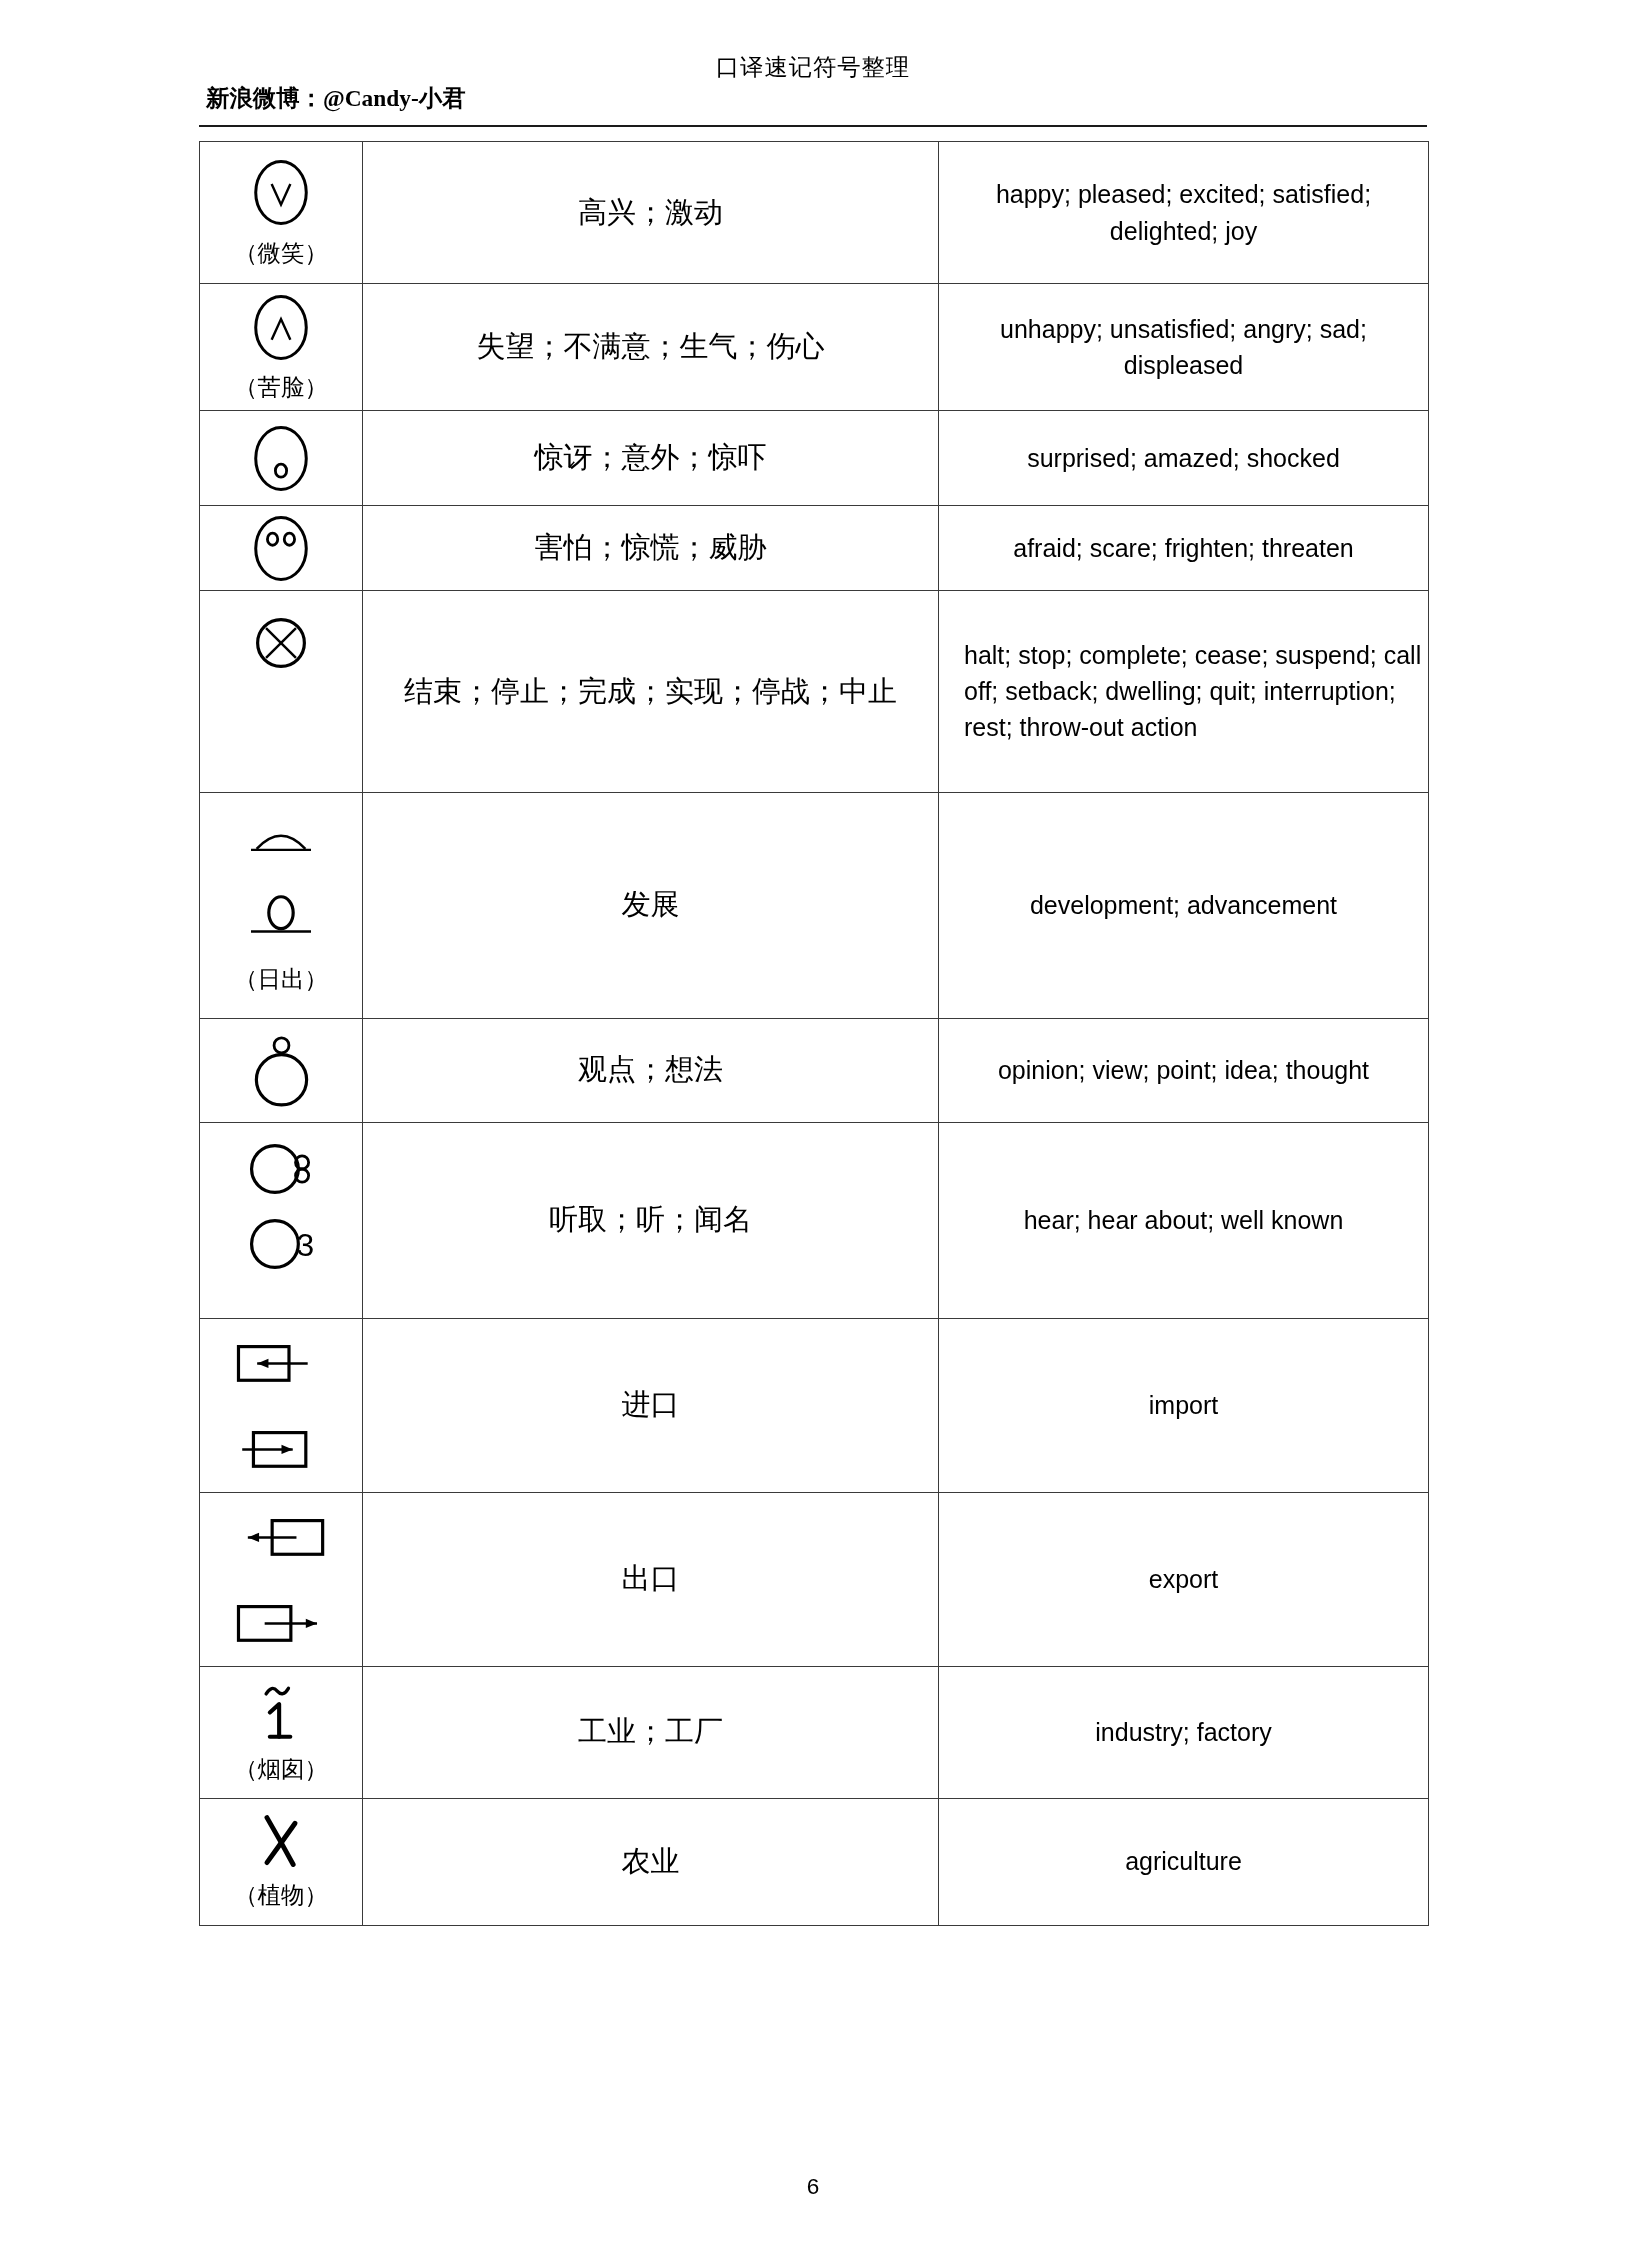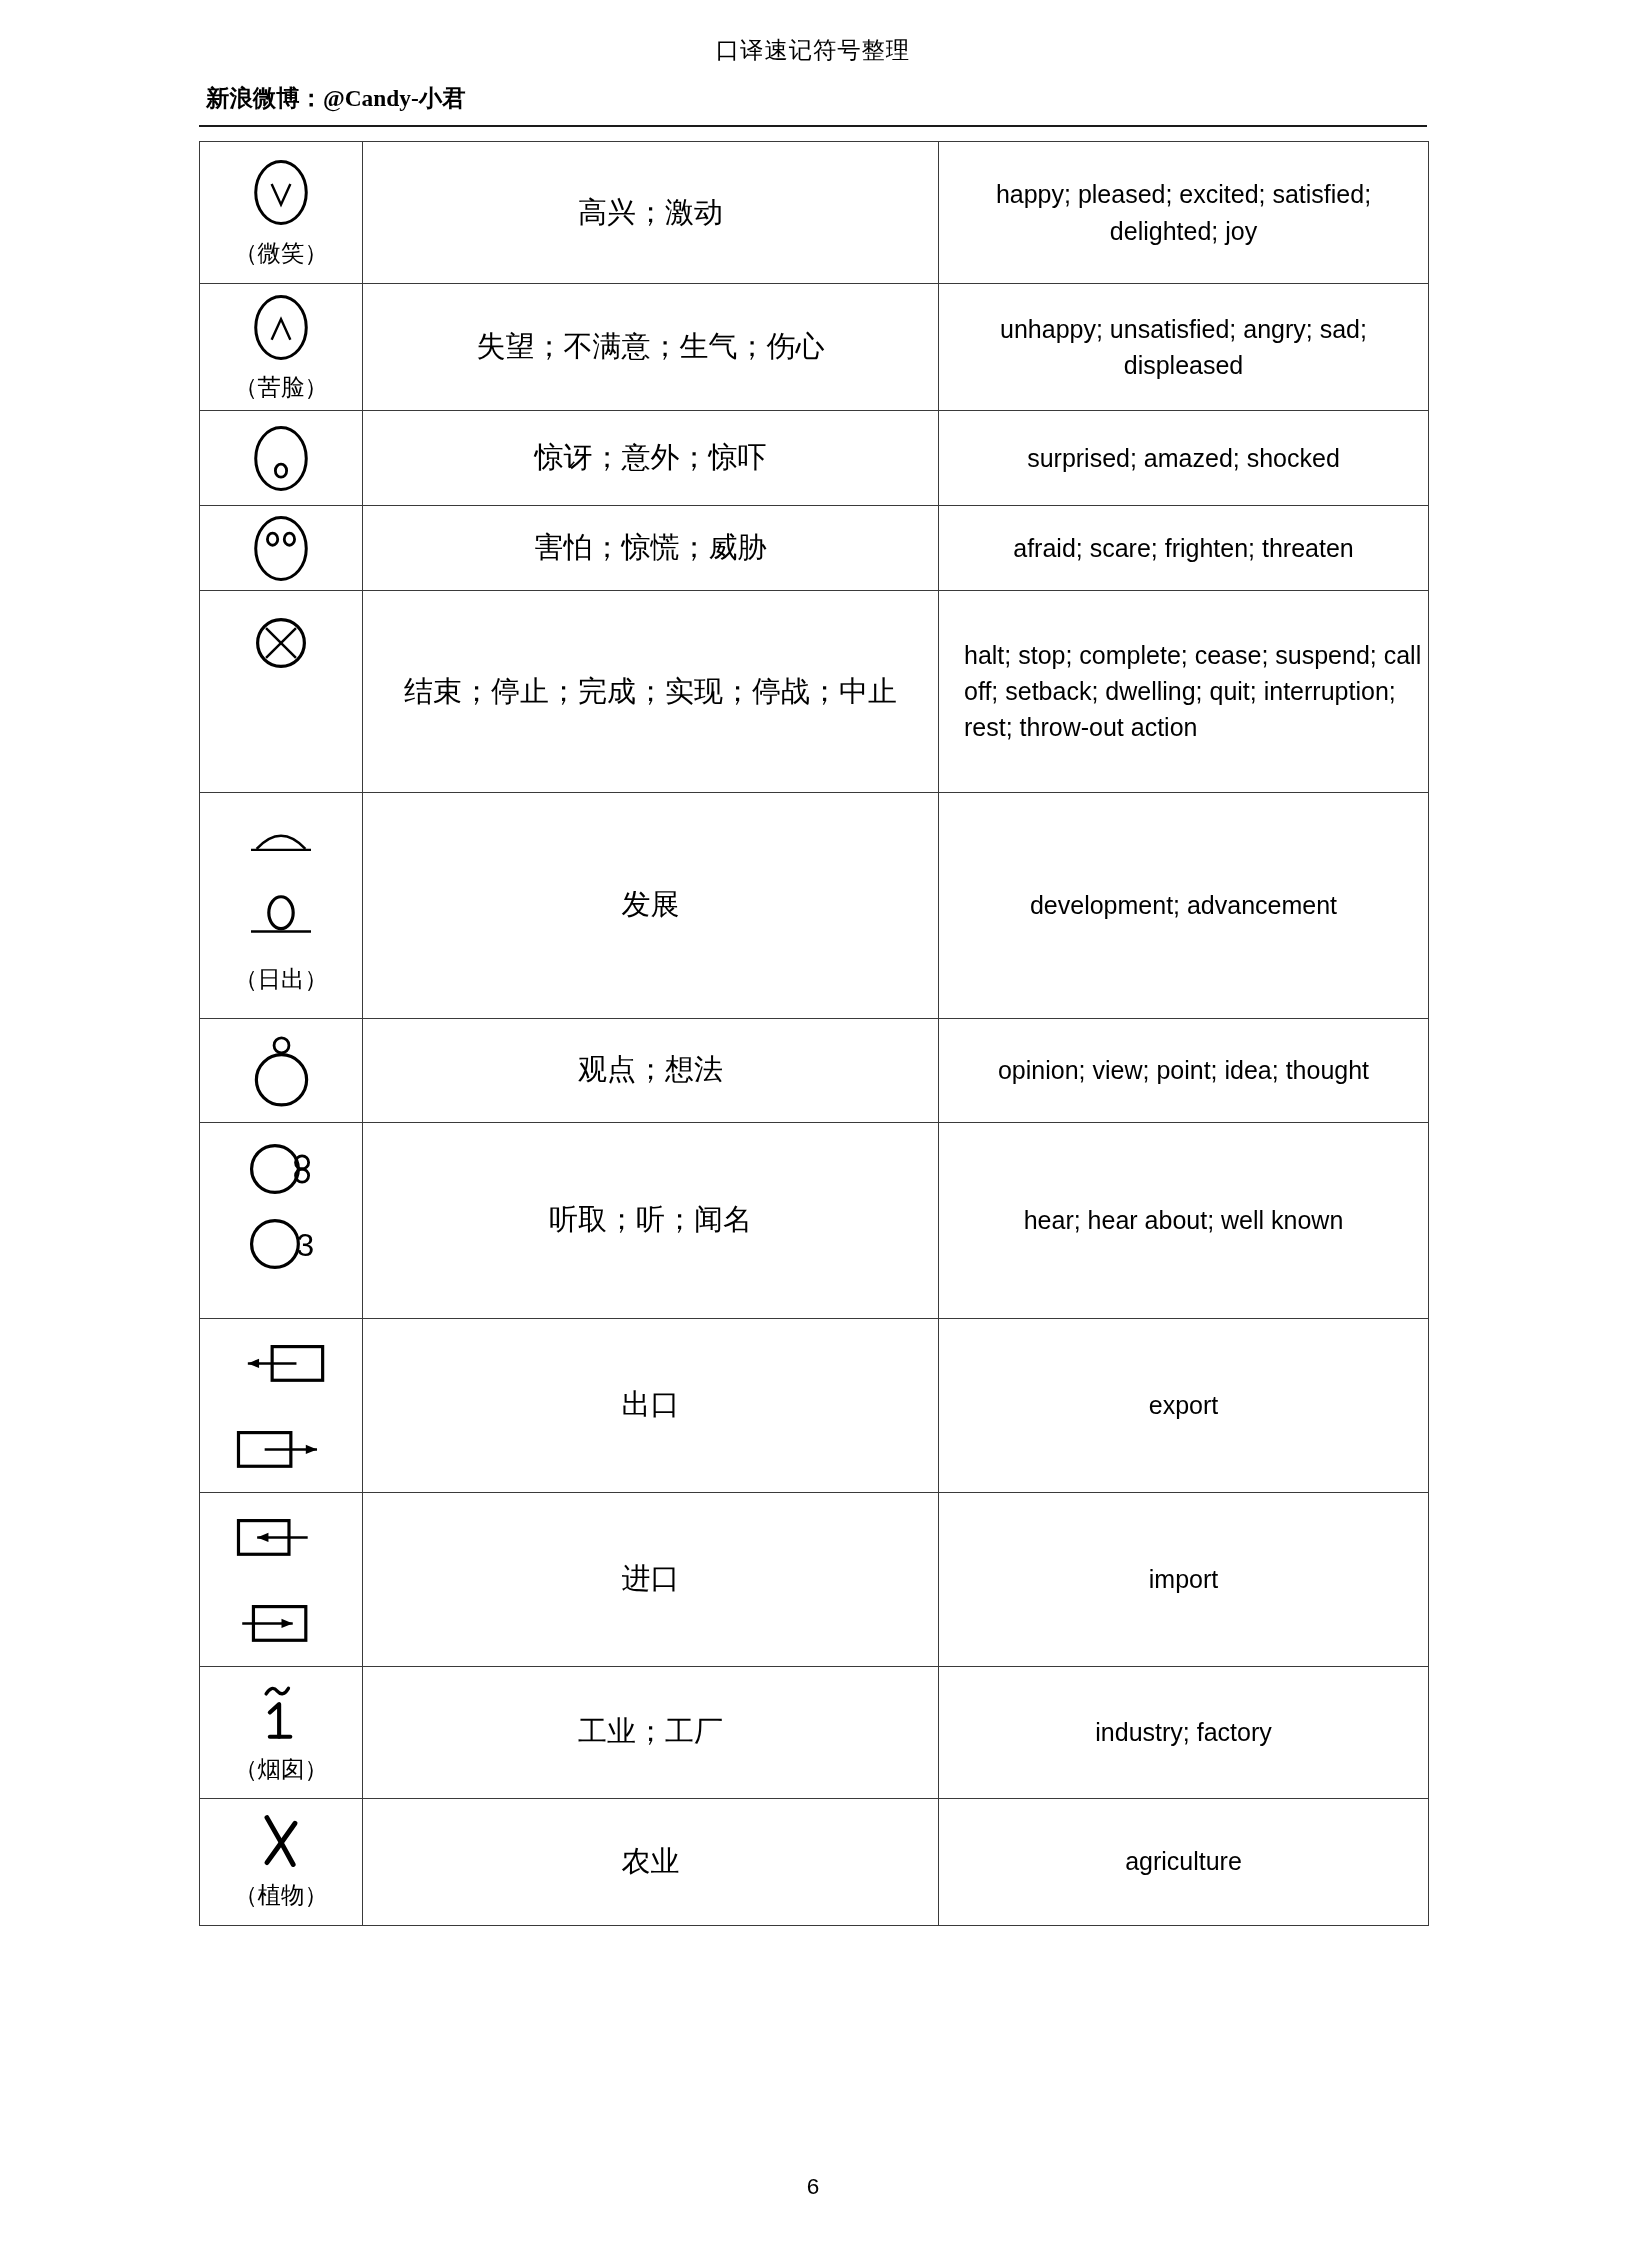--- a/index.html
+++ b/index.html
@@ -26,21 +26,21 @@
 
   
   .header {
     position: relative;
     height: 86px;
   }
   .header-title {
     position: absolute;
     left: 0;
     right: 0;
-    top: 34px;
+    top: 51px;
     text-align: center;
     font-size: 23.4px;
     font-family: "Liberation Serif", "DejaVu Serif", serif;
     letter-spacing: 0.9px;
   }
   .header-handle {
     position: absolute;
     left: 206px;
     top: 82px;
     font-size: 23.4px;
@@ -268,55 +268,55 @@
           </span>
         </td>
         <td class="cell-zh">听取；听；闻名</td>
         <td class="cell-en">hear; hear about; well known</td>
       </tr>
 
       <tr>
         <td class="cell-sym" style="height:173px">
           <span class="glyph-box stack" style="gap:37px">
             <svg width="101" height="49" viewBox="0 0 108 52">
+              <rect x="8" y="9" width="54" height="36" fill="none" stroke="#000" stroke-width="3.4"></rect>
+              <line x1="82" y1="27" x2="28" y2="27" stroke="#000" stroke-width="2.6"></line>
+              <path d="M28 27 L40 22 L40 32 Z" fill="#000"></path>
+            </svg>
+            <svg width="101" height="49" viewBox="0 0 108 52">
+              <rect x="24" y="9" width="56" height="36" fill="none" stroke="#000" stroke-width="3.4"></rect>
+              <line x1="12" y1="27" x2="66" y2="27" stroke="#000" stroke-width="2.6"></line>
+              <path d="M66 27 L54 22 L54 32 Z" fill="#000"></path>
+            </svg>
+          </span>
+        </td>
+        <td class="cell-zh">进口</td>
+        <td class="cell-en">import</td>
+      </tr>
+
+      <tr>
+        <td class="cell-sym" style="height:173px">
+          <span class="glyph-box stack" style="gap:37px">
+            <svg width="101" height="49" viewBox="0 0 108 52">
               <rect x="44" y="9" width="54" height="36" fill="none" stroke="#000" stroke-width="3.4"></rect>
               <line x1="70" y1="27" x2="18" y2="27" stroke="#000" stroke-width="2.6"></line>
               <path d="M18 27 L30 22 L30 32 Z" fill="#000"></path>
             </svg>
             <svg width="101" height="49" viewBox="0 0 108 52">
               <rect x="8" y="9" width="56" height="36" fill="none" stroke="#000" stroke-width="3.4"></rect>
               <line x1="36" y1="27" x2="92" y2="27" stroke="#000" stroke-width="2.6"></line>
               <path d="M92 27 L80 22 L80 32 Z" fill="#000"></path>
             </svg>
           </span>
         </td>
         <td class="cell-zh">出口</td>
         <td class="cell-en">export</td>
       </tr>
 
       <tr>
-        <td class="cell-sym" style="height:173px">
-          <span class="glyph-box stack" style="gap:37px">
-            <svg width="101" height="49" viewBox="0 0 108 52">
-              <rect x="8" y="9" width="54" height="36" fill="none" stroke="#000" stroke-width="3.4"></rect>
-              <line x1="82" y1="27" x2="28" y2="27" stroke="#000" stroke-width="2.6"></line>
-              <path d="M28 27 L40 22 L40 32 Z" fill="#000"></path>
-            </svg>
-            <svg width="101" height="49" viewBox="0 0 108 52">
-              <rect x="24" y="9" width="56" height="36" fill="none" stroke="#000" stroke-width="3.4"></rect>
-              <line x1="12" y1="27" x2="66" y2="27" stroke="#000" stroke-width="2.6"></line>
-              <path d="M66 27 L54 22 L54 32 Z" fill="#000"></path>
-            </svg>
-          </span>
-        </td>
-        <td class="cell-zh">进口</td>
-        <td class="cell-en">import</td>
-      </tr>
-
-      <tr>
         <td class="cell-sym" style="height:131px">
           <span class="glyph-box">
             <svg width="60" height="67" viewBox="0 0 64 72">
               <path d="M16 16 q6 -10 12 -3 q6 7 12 -3" fill="none" stroke="#000" stroke-width="3.6" stroke-linecap="round"></path>
               <path d="M20 36 L30 27 L30 62" fill="none" stroke="#000" stroke-width="4.4" stroke-linecap="round" stroke-linejoin="round"></path>
               <line x1="20" y1="62" x2="42" y2="62" stroke="#000" stroke-width="4.4" stroke-linecap="round"></line>
             </svg>
           </span>
           <span class="sym-caption">（烟囱）</span>
         </td>

